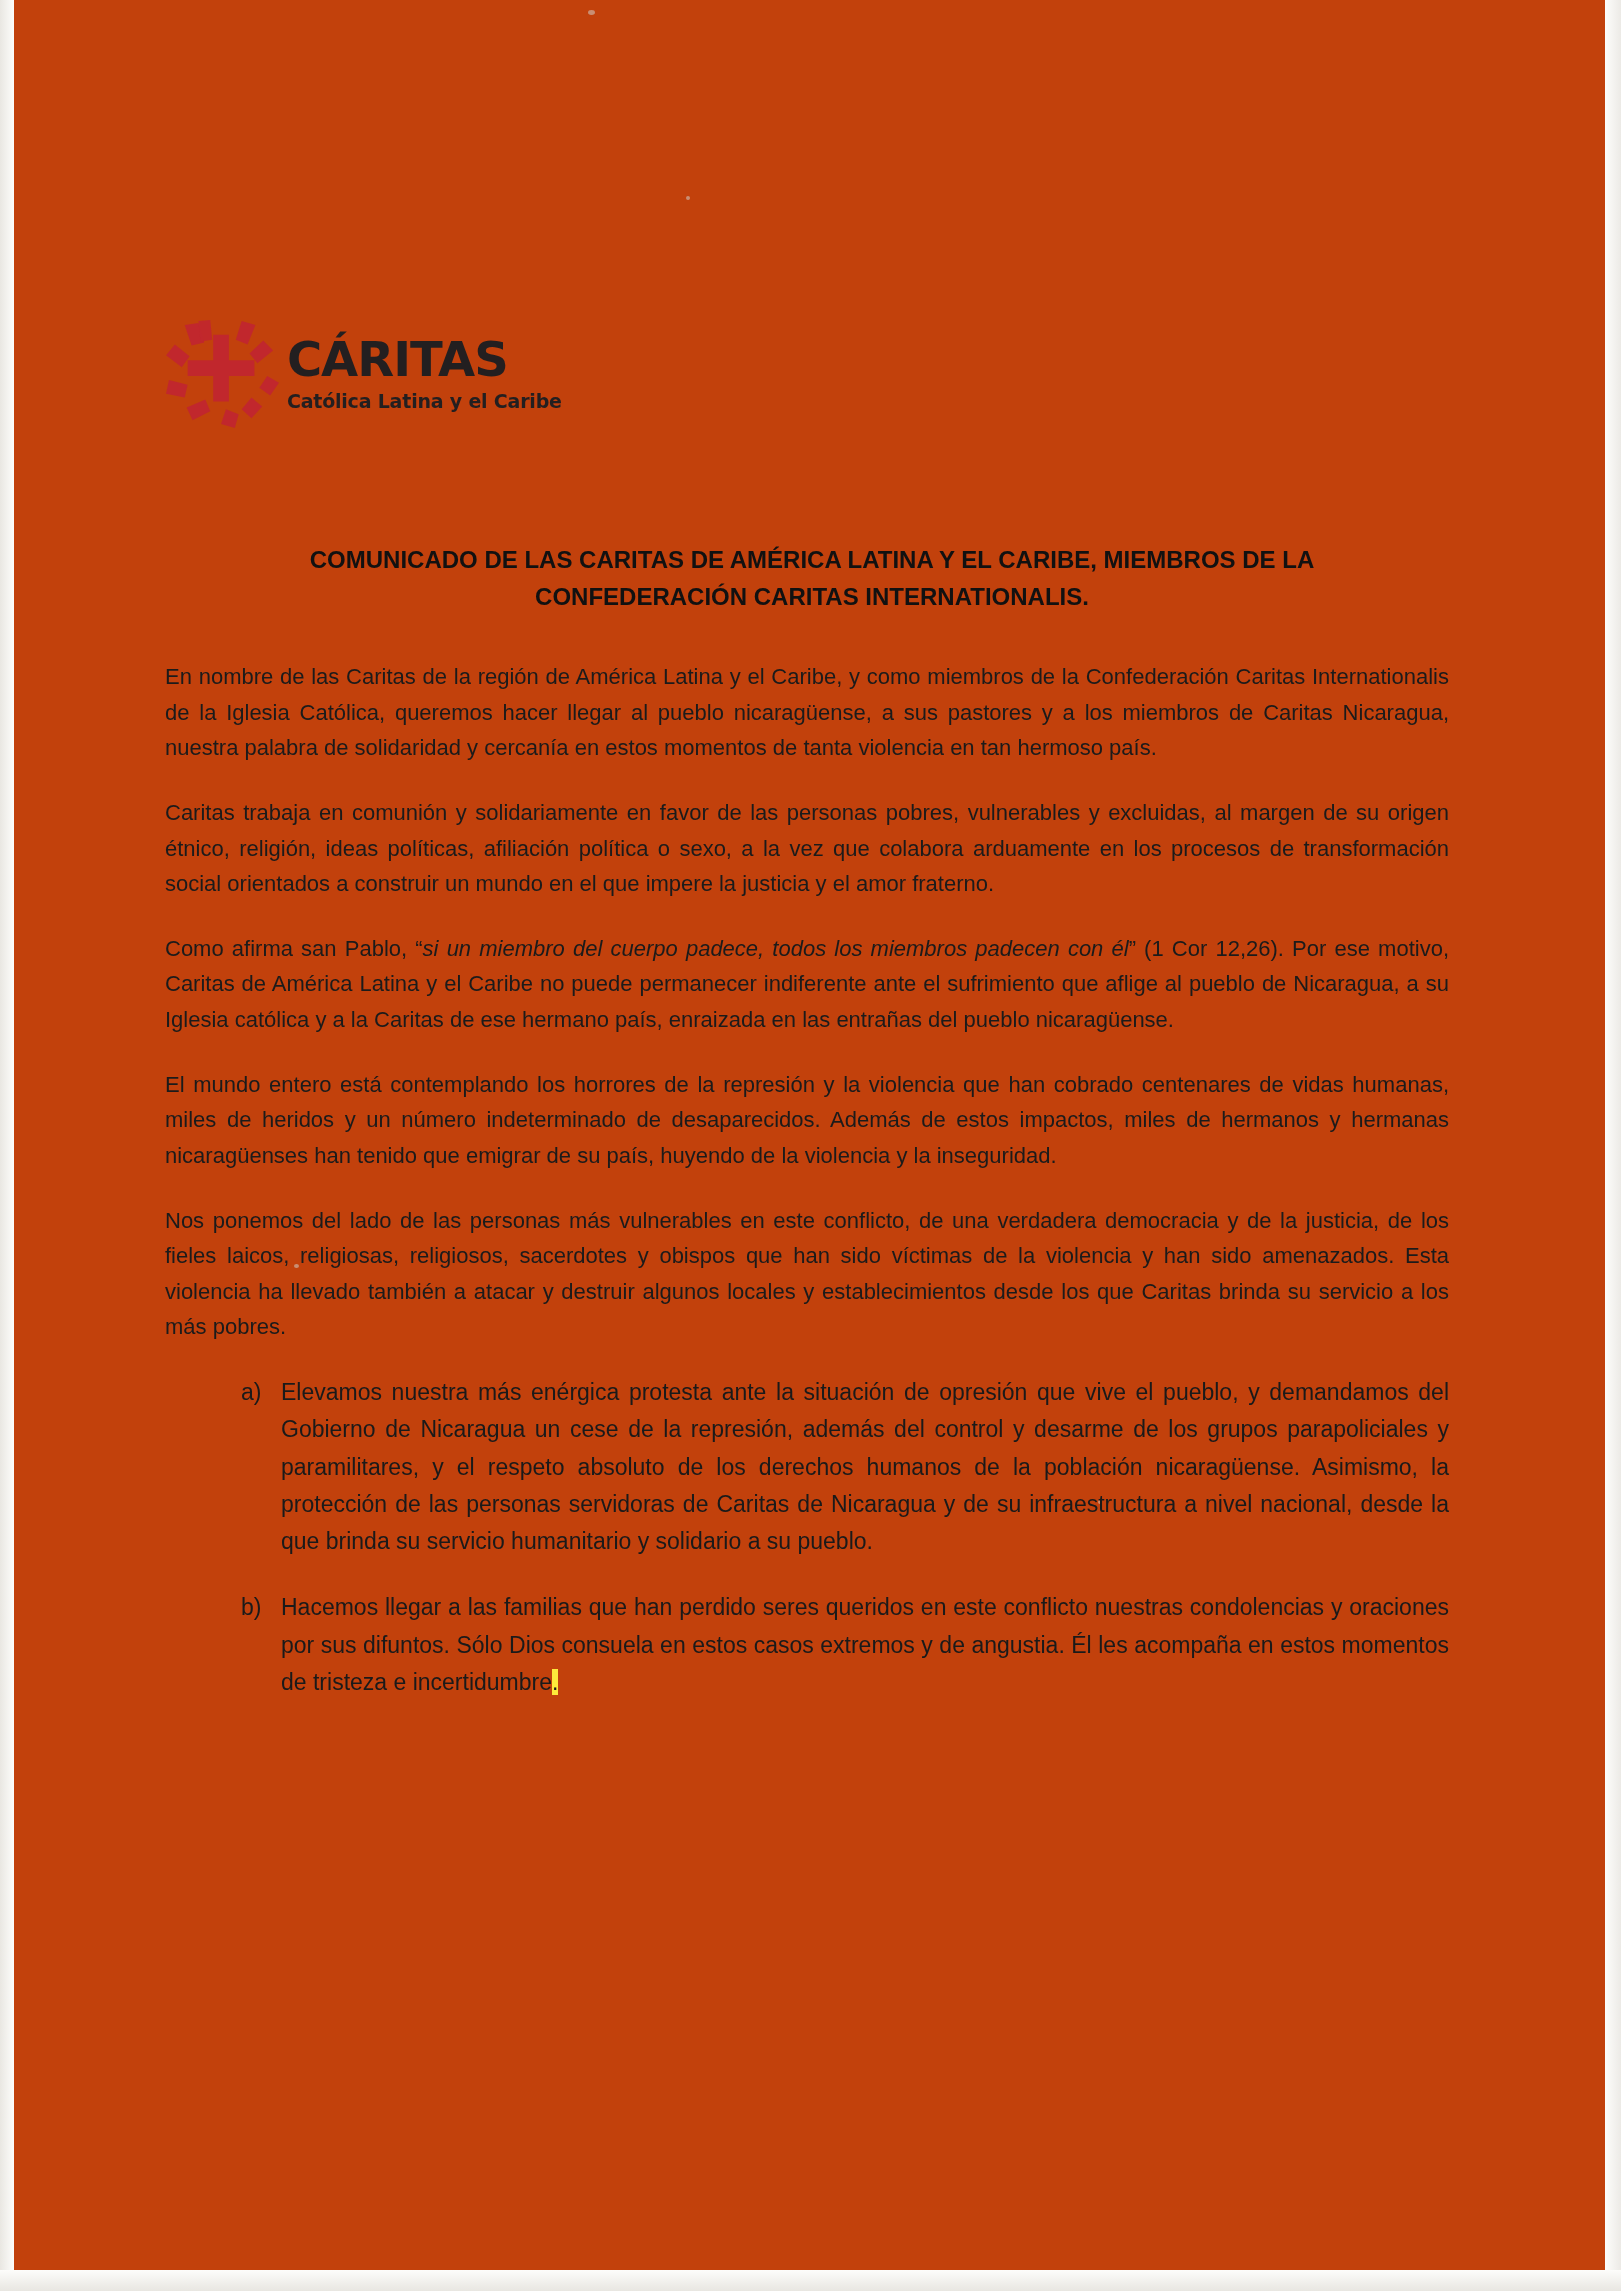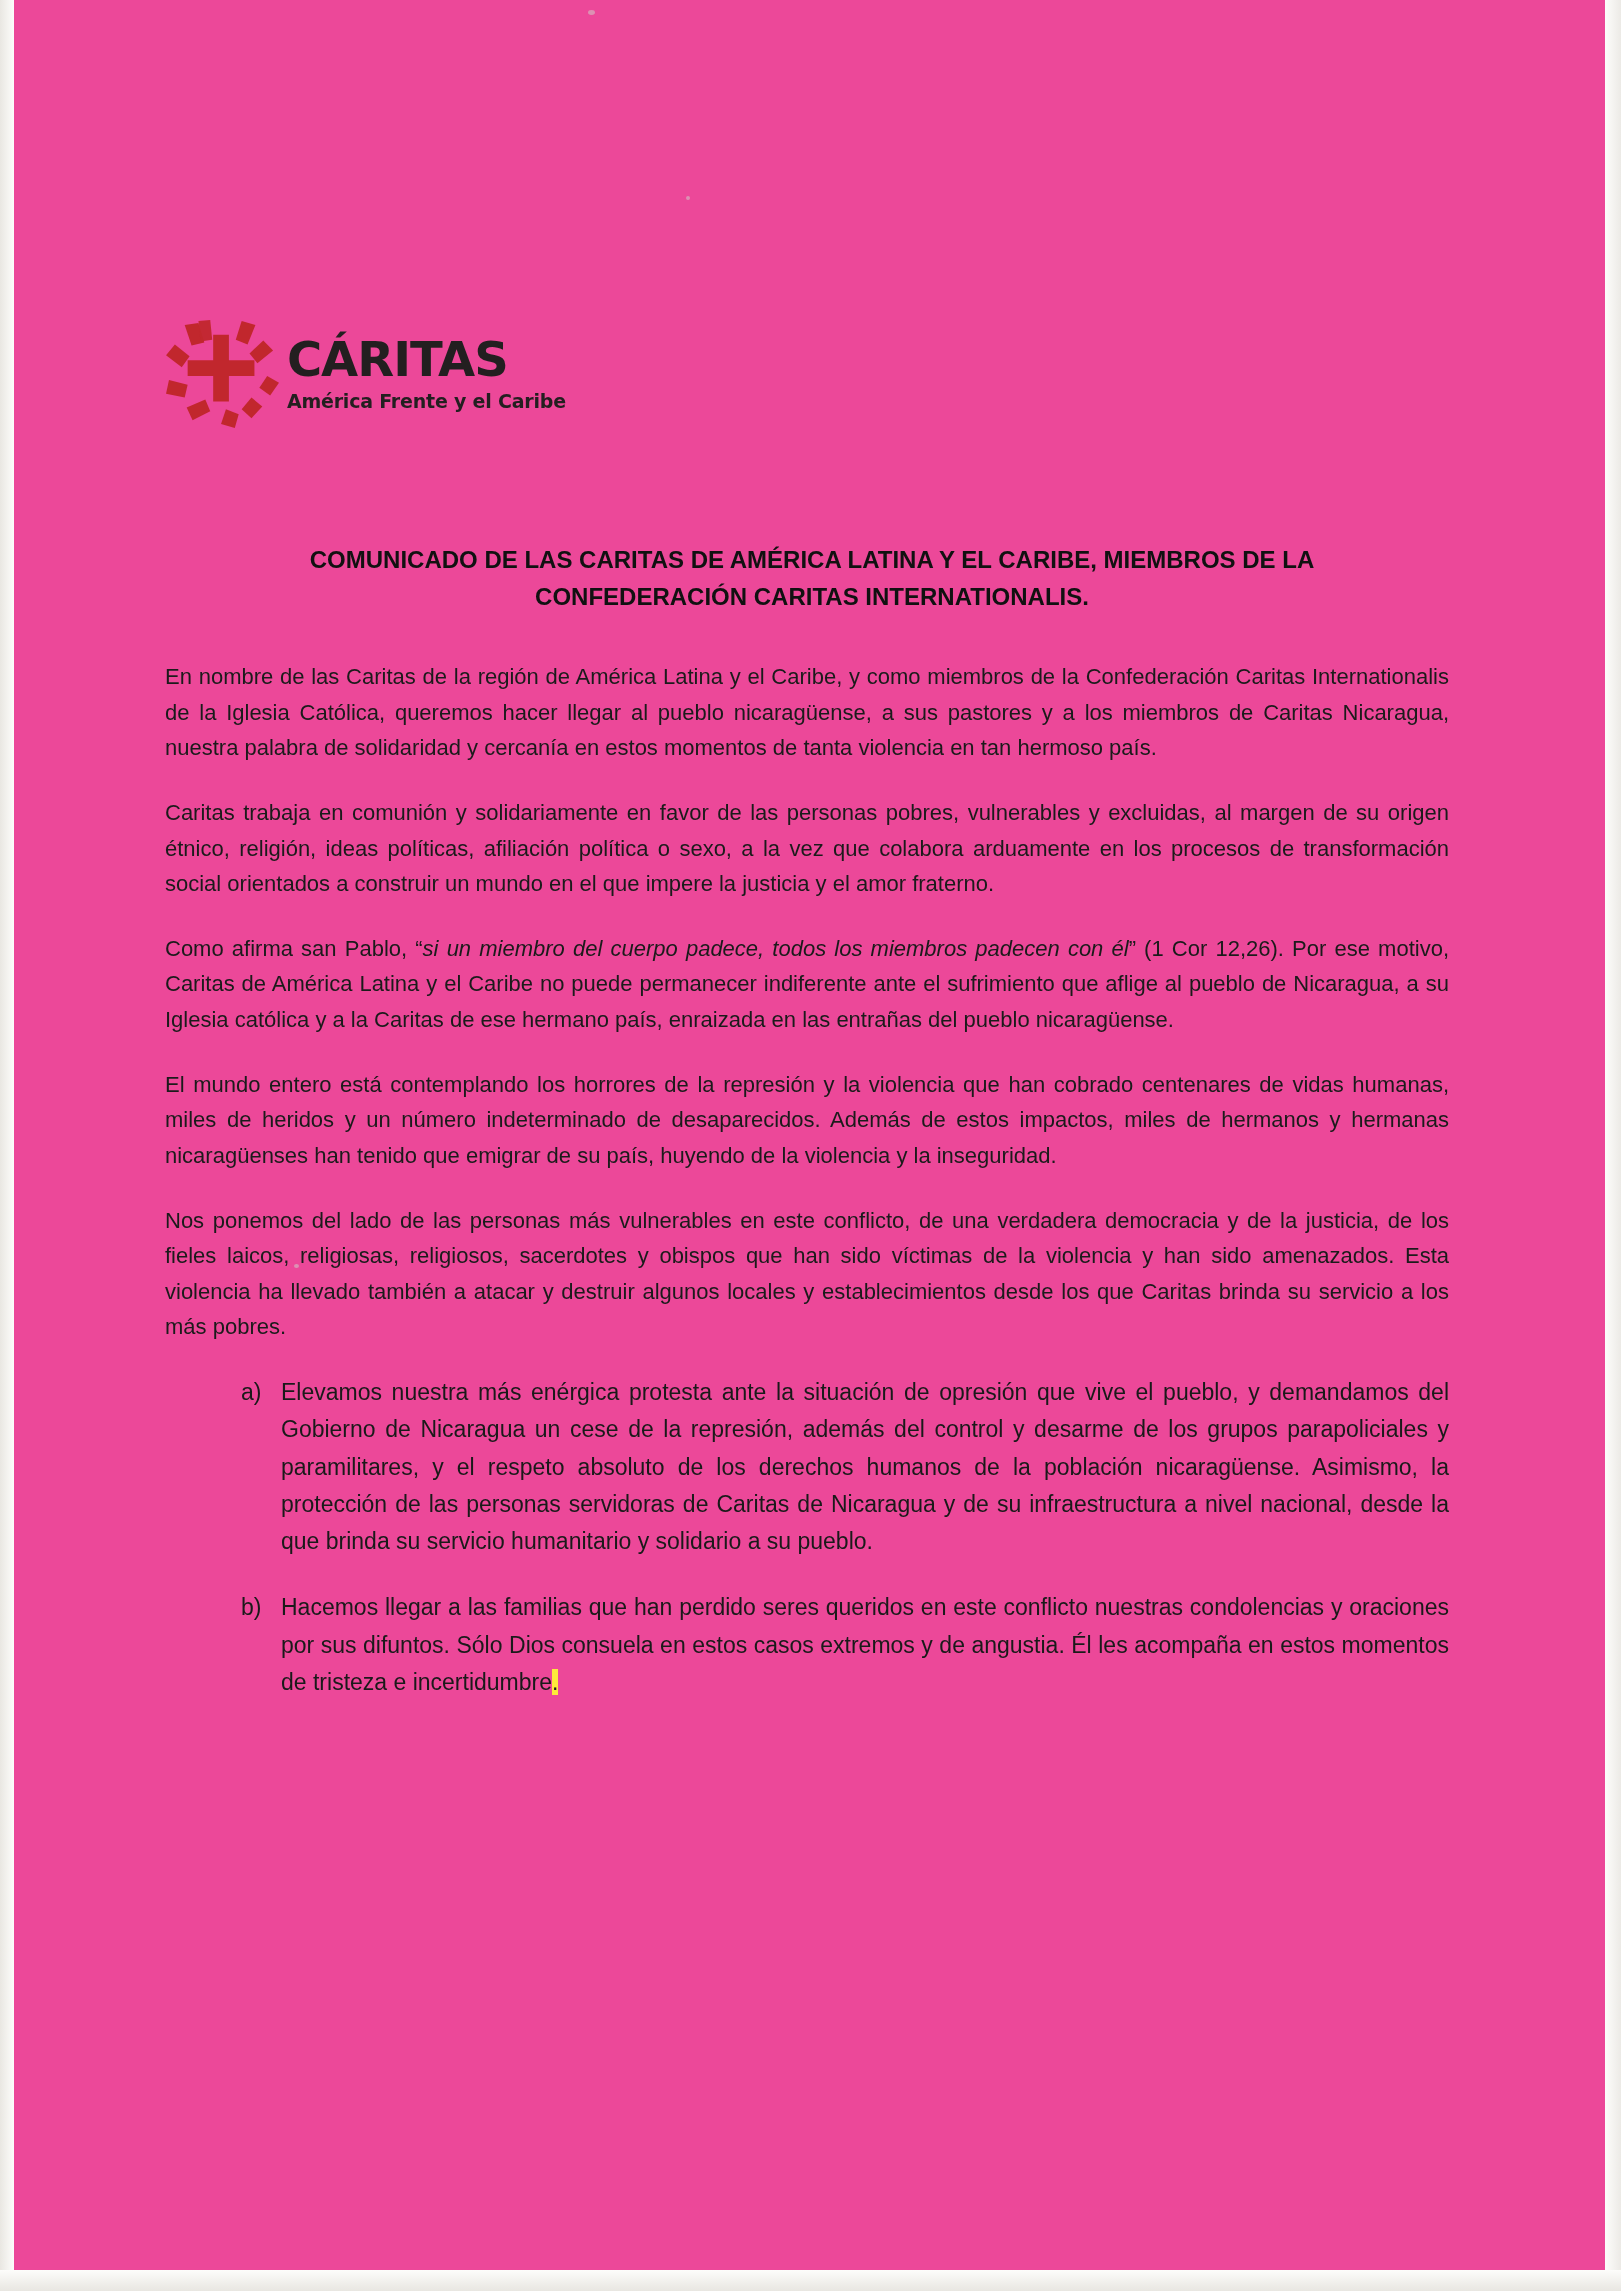--- a/index.html
+++ b/index.html
@@ -13,21 +13,21 @@
     font-family: "Liberation Sans", sans-serif;
     color: #1a1a1a;
     position: relative;
     overflow: hidden;
   }
 
   
   .page {
     position: absolute;
     inset: 0;
-    background: #ec4899;
+    background: #c2410c;
     padding-left: 27px;
   }
   .scan-edge-left {
     position: absolute;
     left: 0; top: 0; bottom: 0;
     width: 13.7px;
     background: linear-gradient(to right, #e9e7e2, #fdfdfb);
   }
   .scan-edge-right {
     position: absolute;
@@ -182,21 +182,21 @@
             <path d="M4 62 l-3 14 l19 4 l3 -13 z"></path>
             <path d="M22 90 l6 13 l18 -9 l-5 -12 z"></path>
             <path d="M62 92 l13 5 l-4 14 l-14 -4 z"></path>
             <path d="M88 80 l11 9 l-11 12 l-10 -9 z"></path>
             <path d="M34 2 l12 -1 l2 20 l-12 2 z" opacity="0.95"></path>
           </g>
         </svg>
       </div>
       <div class="logo-text">
         <div class="logo-title">CÁRITAS</div>
-        <div class="logo-sub">América Frente y el Caribe</div>
+        <div class="logo-sub">Católica Latina y el Caribe</div>
       </div>
     </div>
 
     <div class="doc-title">COMUNICADO DE LAS CARITAS DE AMÉRICA LATINA Y EL CARIBE, MIEMBROS DE LA CONFEDERACIÓN CARITAS INTERNATIONALIS.</div>
 
     <div class="body">
 
       <p class="para faint">En nombre de las Caritas de la región de América Latina y el Caribe, y como miembros de la Confederación Caritas Internationalis de la Iglesia Católica, queremos hacer llegar al pueblo nicaragüense, a sus pastores y a los miembros de Caritas Nicaragua, nuestra palabra de solidaridad y cercanía en estos momentos de tanta violencia en tan hermoso país.</p>
 
       <p class="para">Caritas trabaja en comunión y solidariamente en favor de las personas pobres, vulnerables y excluidas, al margen de su origen étnico, religión, ideas políticas, afiliación política o sexo, a la vez que colabora arduamente en los procesos de transformación social orientados a construir un mundo en el que impere la justicia y el amor fraterno.</p>

